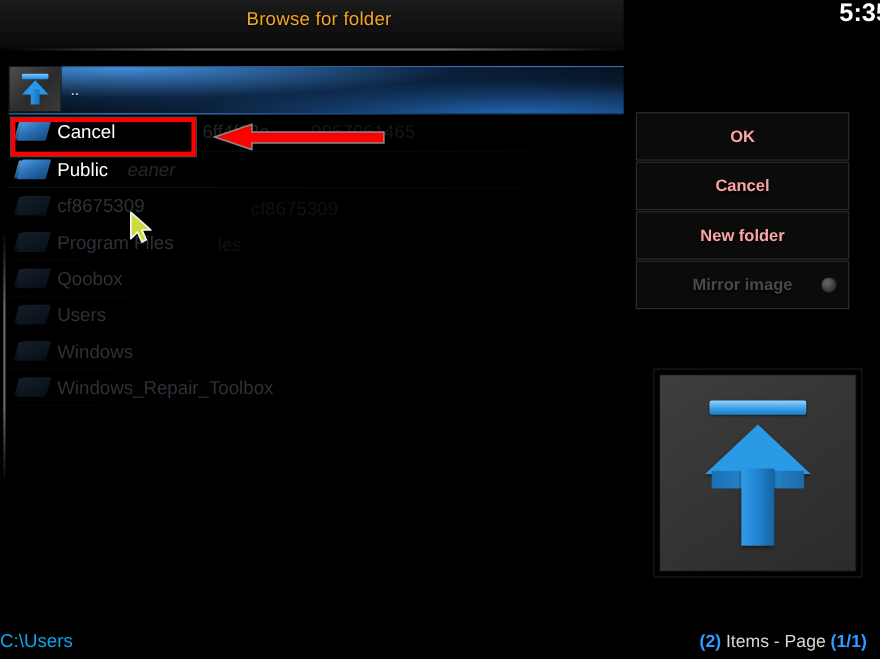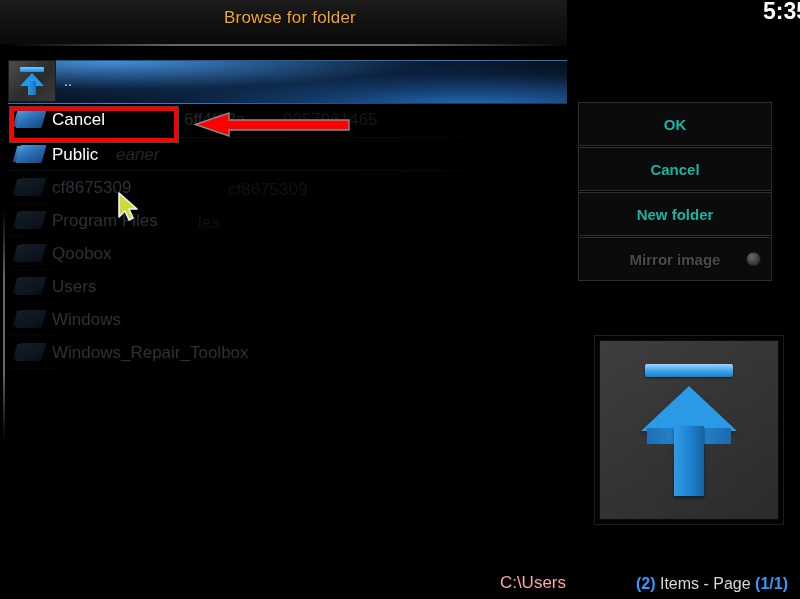--- a/index.html
+++ b/index.html
@@ -126,22 +126,22 @@
   .ghost.g2{color:#14171a;}
   .ghost.g3{color:#0e1114;}
 
   
   #left-scroll{
     position:absolute;left:3px;top:210px;width:2px;height:230px;
     background:linear-gradient(to bottom,rgba(255,255,255,0),rgba(190,190,190,.55) 30%,rgba(190,190,190,.55) 70%,rgba(255,255,255,0));
   }
 
   #path-label{
-    position:absolute;left:0;bottom:6px;width:552px;text-align:right;
-    font-size:17px;color:#fca5a5;text-shadow:0 1px 2px #000;padding-left:14px;
+    position:absolute;left:0;bottom:6px;width:552px;text-align:left;
+    font-size:17px;color:#0ea5e9;text-shadow:0 1px 2px #000;
   }
 
   
   #divider{
     position:absolute;left:580px;top:0;width:2px;height:599px;
     background:linear-gradient(to bottom,rgba(120,120,120,.0),rgba(140,140,140,.5) 8%,rgba(140,140,140,.5) 92%,rgba(120,120,120,0));
   }
 
   
   #right-panel{
@@ -149,21 +149,21 @@
   }
   #clock{
     position:absolute;right:14px;top:-2px;font-size:23px;font-weight:bold;color:#fff;
     text-shadow:0 1px 3px #000;
   }
   #btn-stack{position:absolute;left:11px;top:102px;width:194px;}
   .dbtn{
     height:44px;width:194px;box-sizing:border-box;
     border:1px solid #2e2e2e;background:#0b0b0b;
     display:flex;align-items:center;justify-content:center;
-    font-size:15px;font-weight:bold;color:#14b8a6;
+    font-size:15px;font-weight:bold;color:#fca5a5;
     text-shadow:0 1px 2px #000;position:relative;
     margin-bottom:1px;
   }
   .dbtn.disabled{color:#4a4a4a;}
   .dbtn .toggle{
     position:absolute;right:10px;top:50%;transform:translateY(-50%);
     width:13px;height:13px;border-radius:50%;
     background:radial-gradient(circle at 38% 35%,#6a6a6a,#3a3a3a 60%,#232323);
     border:1px solid #151515;
   }

